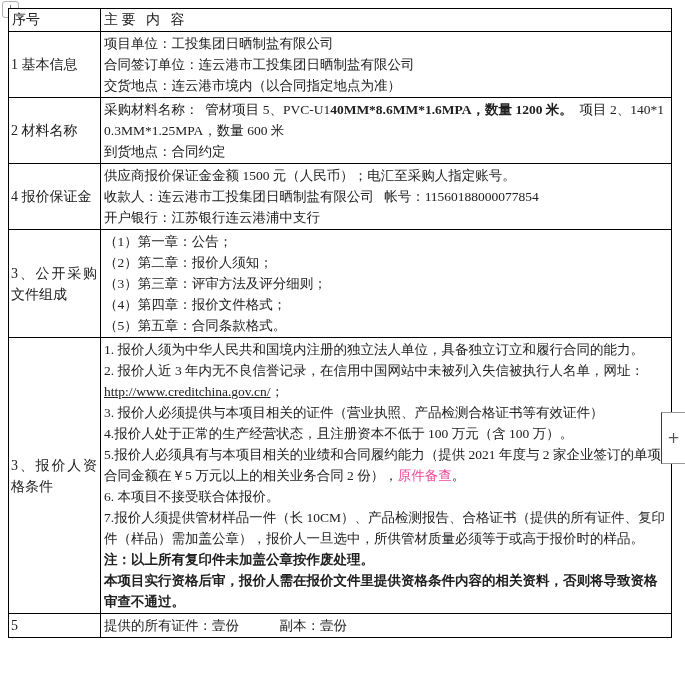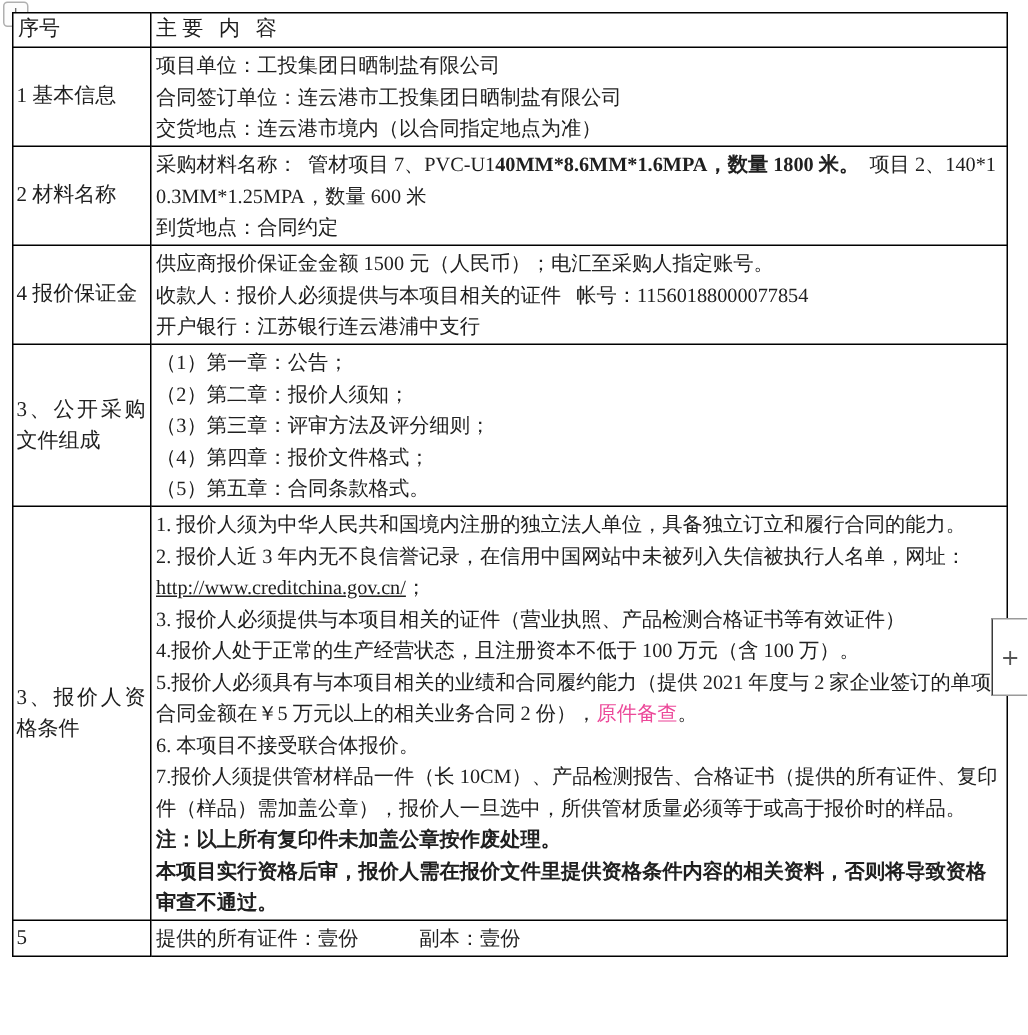--- a/index.html
+++ b/index.html
@@ -92,25 +92,25 @@
         <th>主 要   内   容</th>
       </tr>
     </thead>
     <tbody>
         <tr>
           <td class="col-no">1 基本信息</td>
           <td class="col-content"><div class="para"><span>项目单位：工投集团日晒制盐有限公司</span></div><div class="para"><span>合同签订单位：连云港市工投集团日晒制盐有限公司</span></div><div class="para"><span>交货地点：连云港市境内（以合同指定地点为准）</span></div></td>
         </tr>
         <tr>
           <td class="col-no">2 材料名称</td>
-          <td class="col-content"><div class="para"><span>采购材料名称：  管材项目 7、PVC-U1</span><span class="bold">40MM*8.6MM*1.6MPA，数量 1800 米。</span><span>  项目 2、140*10.3MM*1.25MPA，数量 600 米</span></div><div class="para"><span>到货地点：合同约定</span></div></td>
+          <td class="col-content"><div class="para"><span>采购材料名称：  管材项目 5、PVC-U1</span><span class="bold">40MM*8.6MM*1.6MPA，数量 1200 米。</span><span>  项目 2、140*10.3MM*1.25MPA，数量 600 米</span></div><div class="para"><span>到货地点：合同约定</span></div></td>
         </tr>
         <tr>
           <td class="col-no">4 报价保证金</td>
-          <td class="col-content"><div class="para"><span>供应商报价保证金金额 1500 元（人民币）；电汇至采购人指定账号。</span></div><div class="para"><span>收款人：报价人必须提供与本项目相关的证件   帐号：11560188000077854</span></div><div class="para"><span>开户银行：江苏银行连云港浦中支行</span></div></td>
+          <td class="col-content"><div class="para"><span>供应商报价保证金金额 1500 元（人民币）；电汇至采购人指定账号。</span></div><div class="para"><span>收款人：连云港市工投集团日晒制盐有限公司   帐号：11560188000077854</span></div><div class="para"><span>开户银行：江苏银行连云港浦中支行</span></div></td>
         </tr>
         <tr>
           <td class="col-no">3、公开采购文件组成</td>
           <td class="col-content"><div class="para"><span>（1）第一章：公告；</span></div><div class="para"><span>（2）第二章：报价人须知；</span></div><div class="para"><span>（3）第三章：评审方法及评分细则；</span></div><div class="para"><span>（4）第四章：报价文件格式；</span></div><div class="para"><span>（5）第五章：合同条款格式。</span></div></td>
         </tr>
         <tr>
           <td class="col-no">3、报价人资格条件</td>
           <td class="col-content"><div class="para"><span>1. 报价人须为中华人民共和国境内注册的独立法人单位，具备独立订立和履行合同的能力。</span></div><div class="para"><span>2. 报价人近 3 年内无不良信誉记录，在信用中国网站中未被列入失信被执行人名单，网址：</span></div><div class="para"><span class="underline">http://www.creditchina.gov.cn/</span><span>；</span></div><div class="para"><span>3. 报价人必须提供与本项目相关的证件（营业执照、产品检测合格证书等有效证件）</span></div><div class="para"><span>4.报价人处于正常的生产经营状态，且注册资本不低于 100 万元（含 100 万）。</span></div><div class="para"><span>5.报价人必须具有与本项目相关的业绩和合同履约能力（提供 2021 年度与 2 家企业签订的单项合同金额在￥5 万元以上的相关业务合同 2 份），</span><span class="red">原件备查</span><span>。</span></div><div class="para"><span>6. 本项目不接受联合体报价。</span></div><div class="para"><span>7.报价人须提供管材样品一件（长 10CM）、产品检测报告、合格证书（提供的所有证件、复印件（样品）需加盖公章），报价人一旦选中，所供管材质量必须等于或高于报价时的样品。</span></div><div class="para"><span class="bold">注：以上所有复印件未加盖公章按作废处理。</span></div><div class="para"><span class="bold">本项目实行资格后审，报价人需在报价文件里提供资格条件内容的相关资料，否则将导致资格审查不通过。</span></div></td>
         </tr>
         <tr>

